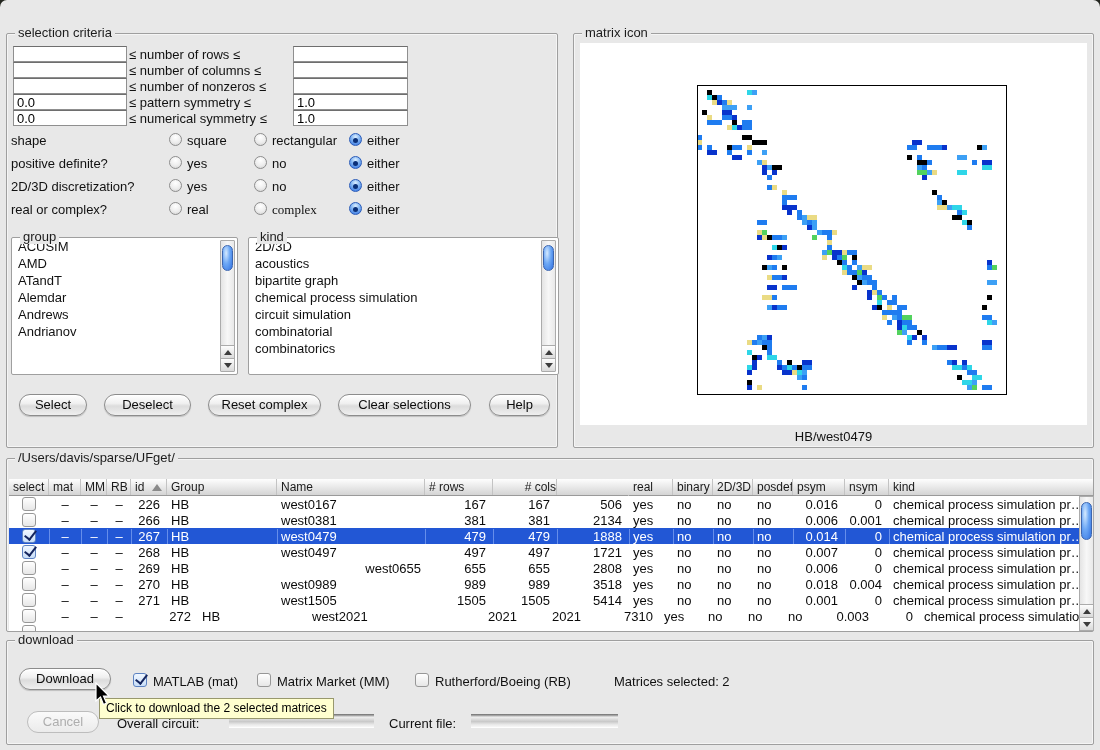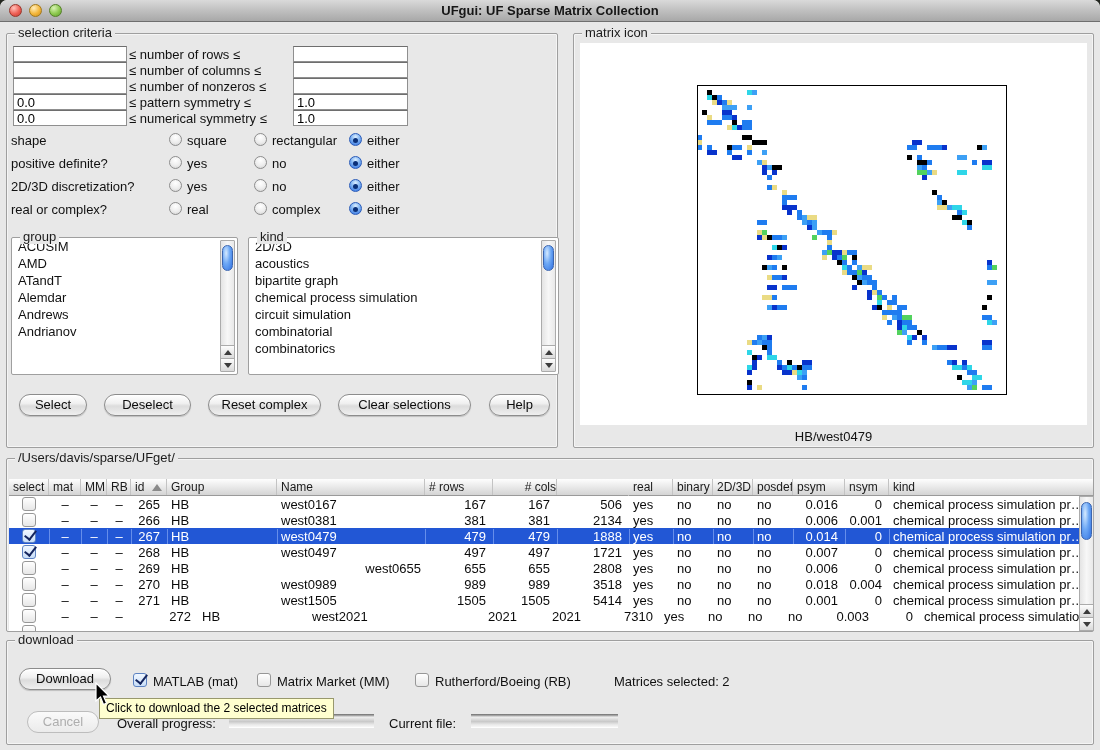--- a/index.html
+++ b/index.html
@@ -104,26 +104,20 @@
     background:linear-gradient(180deg,#6e6e6e 0%,#9b9b9b 10%,#efefef 24%,#d7d7d7 45%,#c9c9c9 58%,#e7e7e7 80%,#f7f7f7 100%);}
   #tooltip{position:absolute;background:#ffffcf;border:1px solid #98986d;font-size:12px;
     padding:2px 6px 3px 6px;color:#000;white-space:nowrap;z-index:30;}
   #cursor{position:absolute;z-index:40;}
 </style>
 </head>
 <body>
 
 <div id="window">
 
-  <div id="titlebar">
-    <span class="tl red"></span>
-    <span class="tl yellow"></span>
-    <span class="tl green"></span>
-    <div class="title">UFgui: UF Sparse Matrix Collection</div>
-  </div>
 
   <div class="tgroup" id="criteria-panel" style="left:6px;top:33px;width:552px;height:415px;">
     <span class="gtitle">selection criteria</span>
     <div id="criteria-fields">
         <div class="crit-row" style="top: 12px;">
           <input class="crit-input min" style="">
           <span class="crit-label">≤ number of rows ≤</span>
           <input class="crit-input max" style="">
         </div>
         <div class="crit-row" style="top: 28px;">
@@ -173,21 +167,21 @@
           <span class="radio" style="left: 247px;"></span>
           <span class="radio-label" style="left: 265px;">no</span>
           <span class="radio sel" style="left: 342px;"></span>
           <span class="radio-label" style="left: 360px;">either</span>
         </div>
         <div class="radio-row" style="top: 167px;">
           <span class="radio-caption">real or complex?</span>
           <span class="radio" style="left: 162px;"></span>
           <span class="radio-label" style="left: 180px;">real</span>
           <span class="radio" style="left: 247px;"></span>
-          <span class="radio-label" style="left: 265px;">complex</span>
+          <span class="radio-label" style="left: 265px; font-family: Liberation Serif, serif;">complex</span>
           <span class="radio sel" style="left: 342px;"></span>
           <span class="radio-label" style="left: 360px;">either</span>
         </div>
       </div>
 
     <div class="tgroup listgroup" id="group-list" style="left:4px;top:203px;width:227px;height:138px;">
       <span class="gtitle">group</span>
       <div class="litems">
           <div class="litem">ACUSIM</div>
           <div class="litem">AMD</div>
@@ -656,21 +650,21 @@
         <div class="th" style="width: 190px;"><span>kind</span></div>
       </div>
     <div id="rows-clip">
         <div class="trow">
           <div class="cbcell" style="width: 40px;">
             <span class="cb"></span>
           </div>
           <div class="td c" style="width: 32px;">–</div>
           <div class="td c" style="width: 26px;">–</div>
           <div class="td c" style="width: 24px;">–</div>
-          <div class="td r" style="width: 36px;">265</div>
+          <div class="td r" style="width: 36px;">226</div>
           <div class="td l" style="width: 110px;">HB</div>
           <div class="td l" style="width: 148px;">west0167</div>
           <div class="td r" style="width: 68px;">167</div>
           <div class="td r" style="width: 64px;">167</div>
           <div class="td r" style="width: 72px;">506</div>
           <div class="td l" style="width: 44px;">yes</div>
           <div class="td l" style="width: 40px;">no</div>
           <div class="td l" style="width: 40px;">no</div>
           <div class="td l" style="width: 40px;">no</div>
           <div class="td r" style="width: 52px;">0.016</div>
@@ -852,21 +846,21 @@
         <span class="cb" style="position: absolute; left: 250px; top: 32px;"></span>
         <span class="cb-label" style="left: 270px; top: 33px;">Matrix Market (MM)</span>
         <span class="cb" style="position: absolute; left: 408px; top: 32px;"></span>
         <span class="cb-label" style="left: 428px; top: 33px;">Rutherford/Boeing (RB)</span>
       </div>
 
     <span class="dl-label" style="left:607px;top:33px;">Matrices selected: 2</span>
 
     <button class="aqua-btn disabled" style="left:20px;top:70px;width:72px;">Cancel</button>
 
-    <span class="dl-label" style="left:110px;top:75px;">Overall progress:</span>
+    <span class="dl-label" style="left:110px;top:75px;">Overall circuit:</span>
     <div class="pbar" style="left:222px;top:73px;width:145px;"></div>
 
     <span class="dl-label" style="left:382px;top:75px;">Current file:</span>
     <div class="pbar" style="left:464px;top:73px;width:147px;"></div>
 
     <div id="tooltip" style="left:92px;top:57px;">Click to download the 2 selected matrices</div>
 
     <svg id="cursor" style="left:87px;top:41px;" width="18" height="25">
       <path d="M2,1 L2,19 L6.5,15 L9.5,22.5 L12.5,21 L9.5,14 L15,14 Z" fill="#000" stroke="#fff" stroke-width="1.2"></path>
     </svg>

